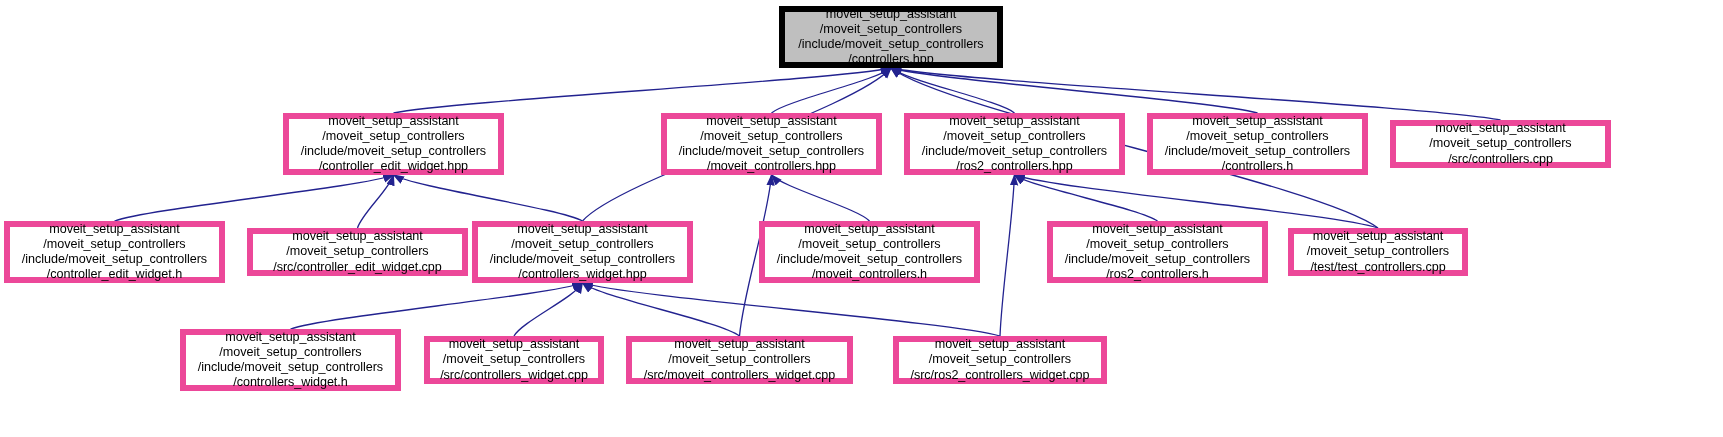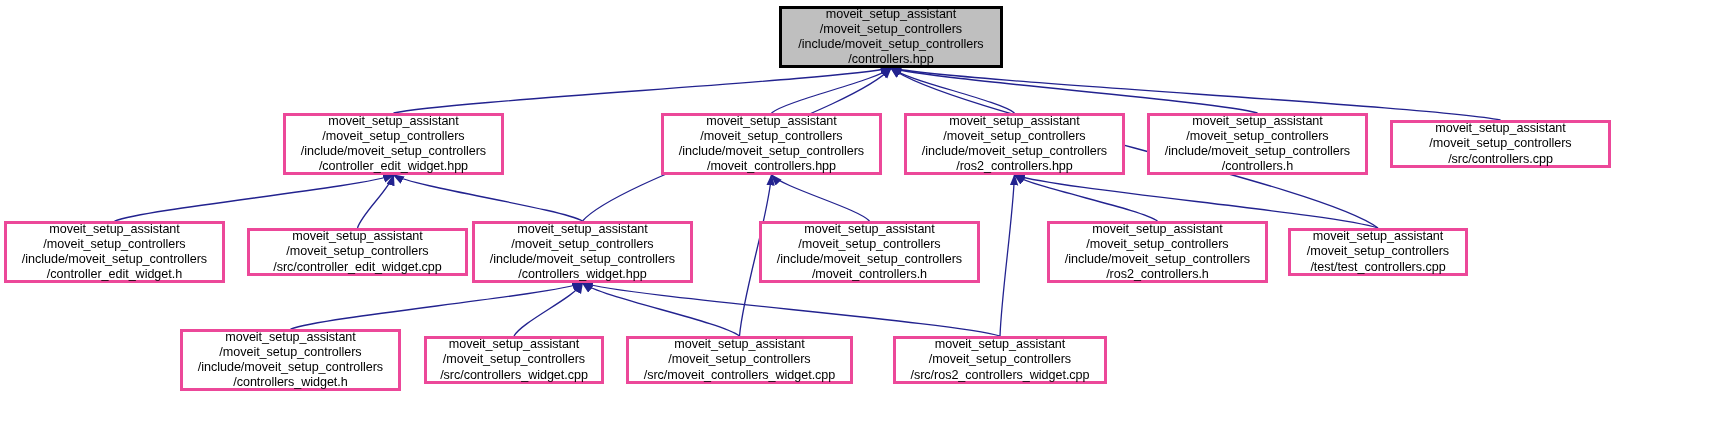--- a/index.html
+++ b/index.html
@@ -19,21 +19,21 @@
     position: absolute;
     left: 0;
     top: 0;
     width: 1723px;
     height: 437px;
     pointer-events: none;
   }
   .node {
     position: absolute;
     box-sizing: border-box;
-    border: 3px solid #ec4899;
+    border: 6px solid #ec4899;
     background: #ffffff;
     color: #000000;
     font-size: 12.6px;
     line-height: 15.1px;
     text-align: center;
     display: flex;
     flex-direction: column;
     justify-content: center;
     align-items: center;
     white-space: pre;

